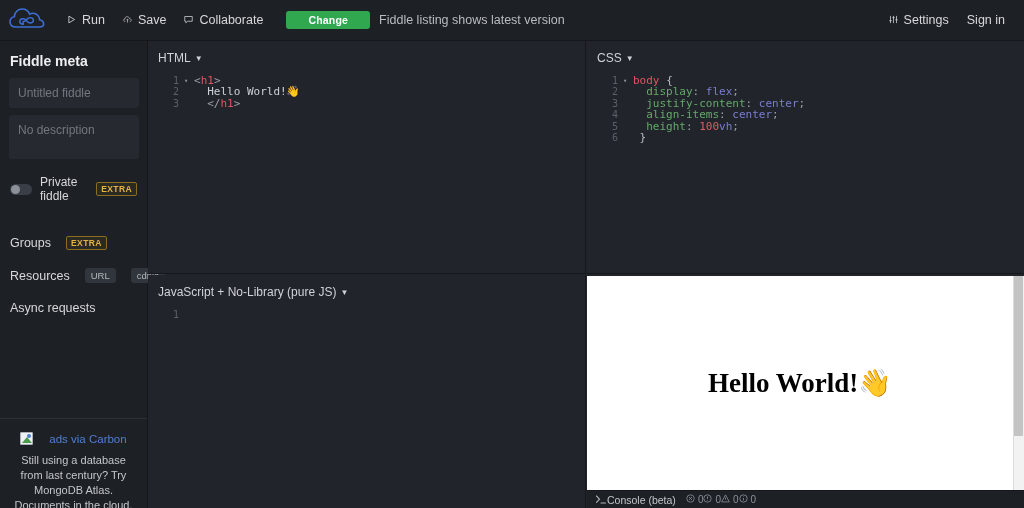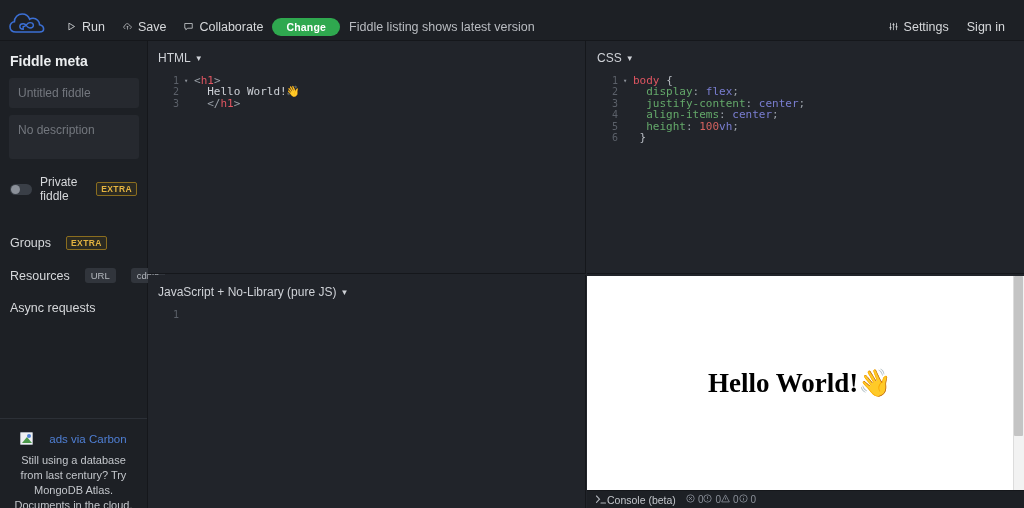--- a/index.html
+++ b/index.html
@@ -8,34 +8,34 @@
     background: #21242a;
     font-family: "Liberation Sans", sans-serif;
     overflow: hidden;
   }
   #app { position: relative; width: 1024px; height: 508px; background: #21242a; }
 
   
   .header {
     position: absolute; left: 0; top: 0; width: 1024px; height: 41px;
     background: #1d2025;
-    display: flex; align-items: flex-end;
+    display: flex; align-items: center;
     border-bottom: 1px solid #15171b;
   }
   .logo { margin-left: 8px; width: 38px; height: 30px; display: flex; align-items: center; justify-content: center; }
   .hdr-left { display: flex; align-items: center; gap: 0; margin-left: 12px; }
   .hdr-btn {
     display: flex; align-items: center; gap: 6px;
     color: #d6d8db; font-size: 12.5px;
     padding: 6px 9px; border-radius: 3px; cursor: pointer;
     white-space: nowrap;
   }
   .change-badge {
     background: #2fa84f; color: #fff; font-size: 10.5px; font-weight: bold;
-    padding: 3px 14px; border-radius: 9px; letter-spacing: .2px;
+    padding: 3px 22px; border-radius: 3px; margin-left: 14px; letter-spacing: .2px;
   }
   .hdr-note { color: #b9bcc1; font-size: 12.5px; margin-left: 9px; }
   .hdr-right { margin-left: auto; display: flex; align-items: center; margin-right: 10px; }
 
   
   .sidebar {
     position: absolute; left: 0; top: 41px; width: 148px; height: 467px;
     background: #1d2025; border-right: 1px solid #15171b;
   }
   .side-title { color: #eceef0; font-size: 14px; font-weight: bold; padding: 12px 10px 9px 10px; }

